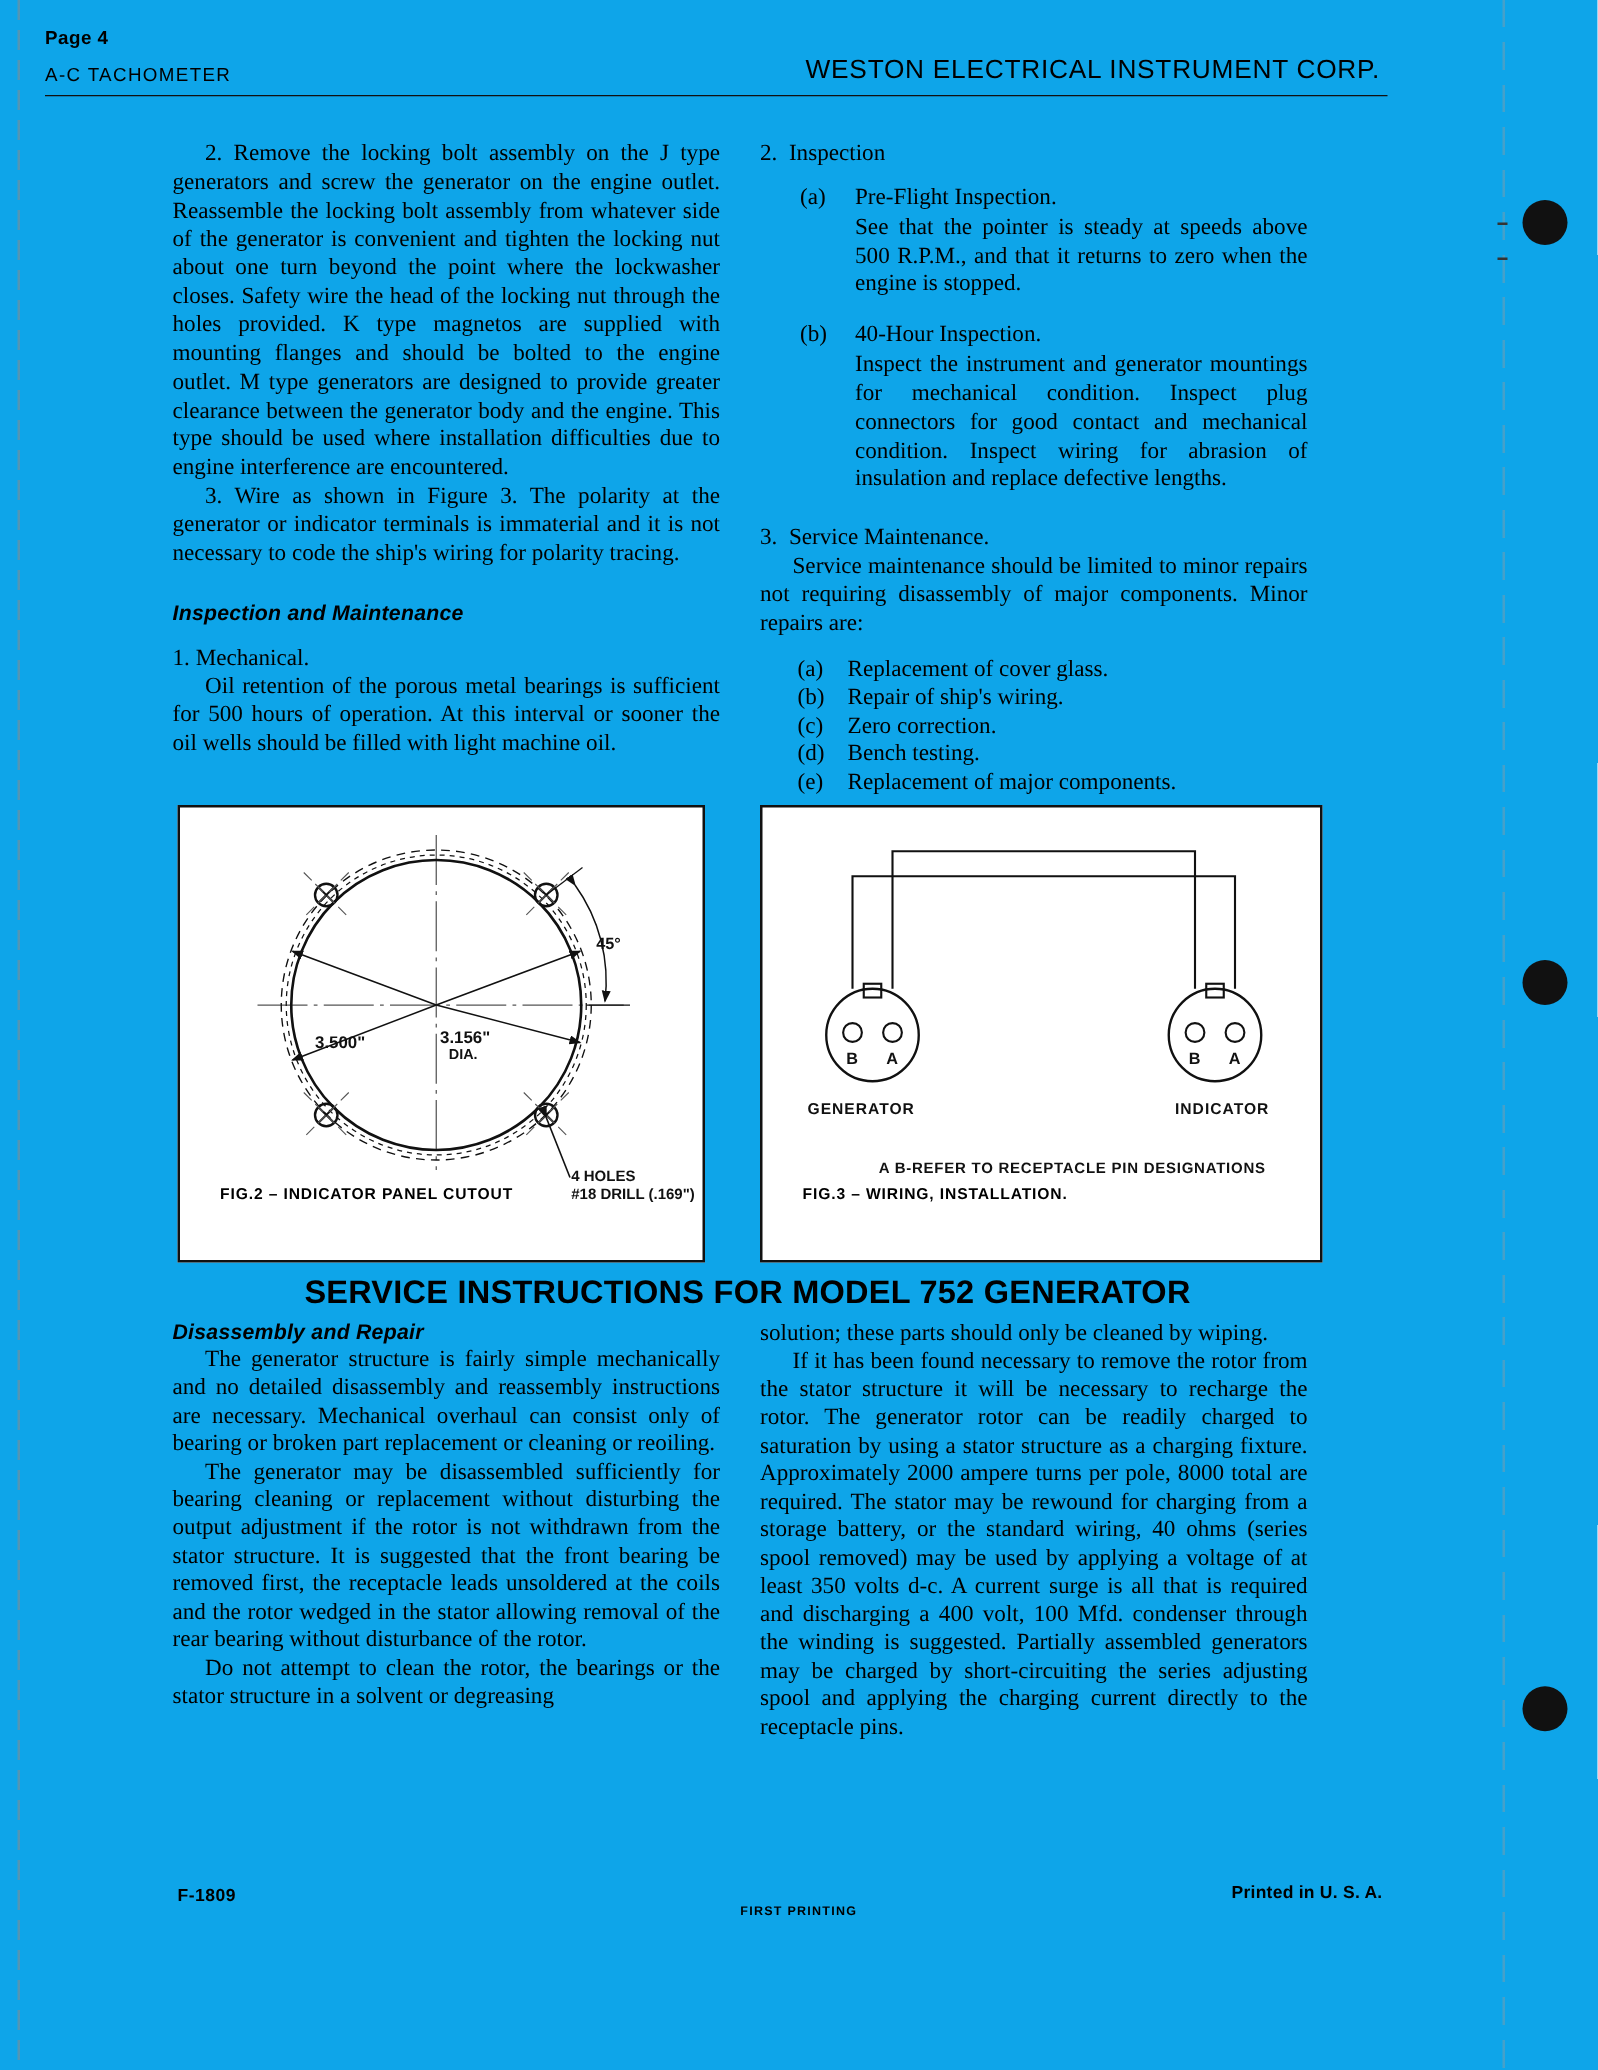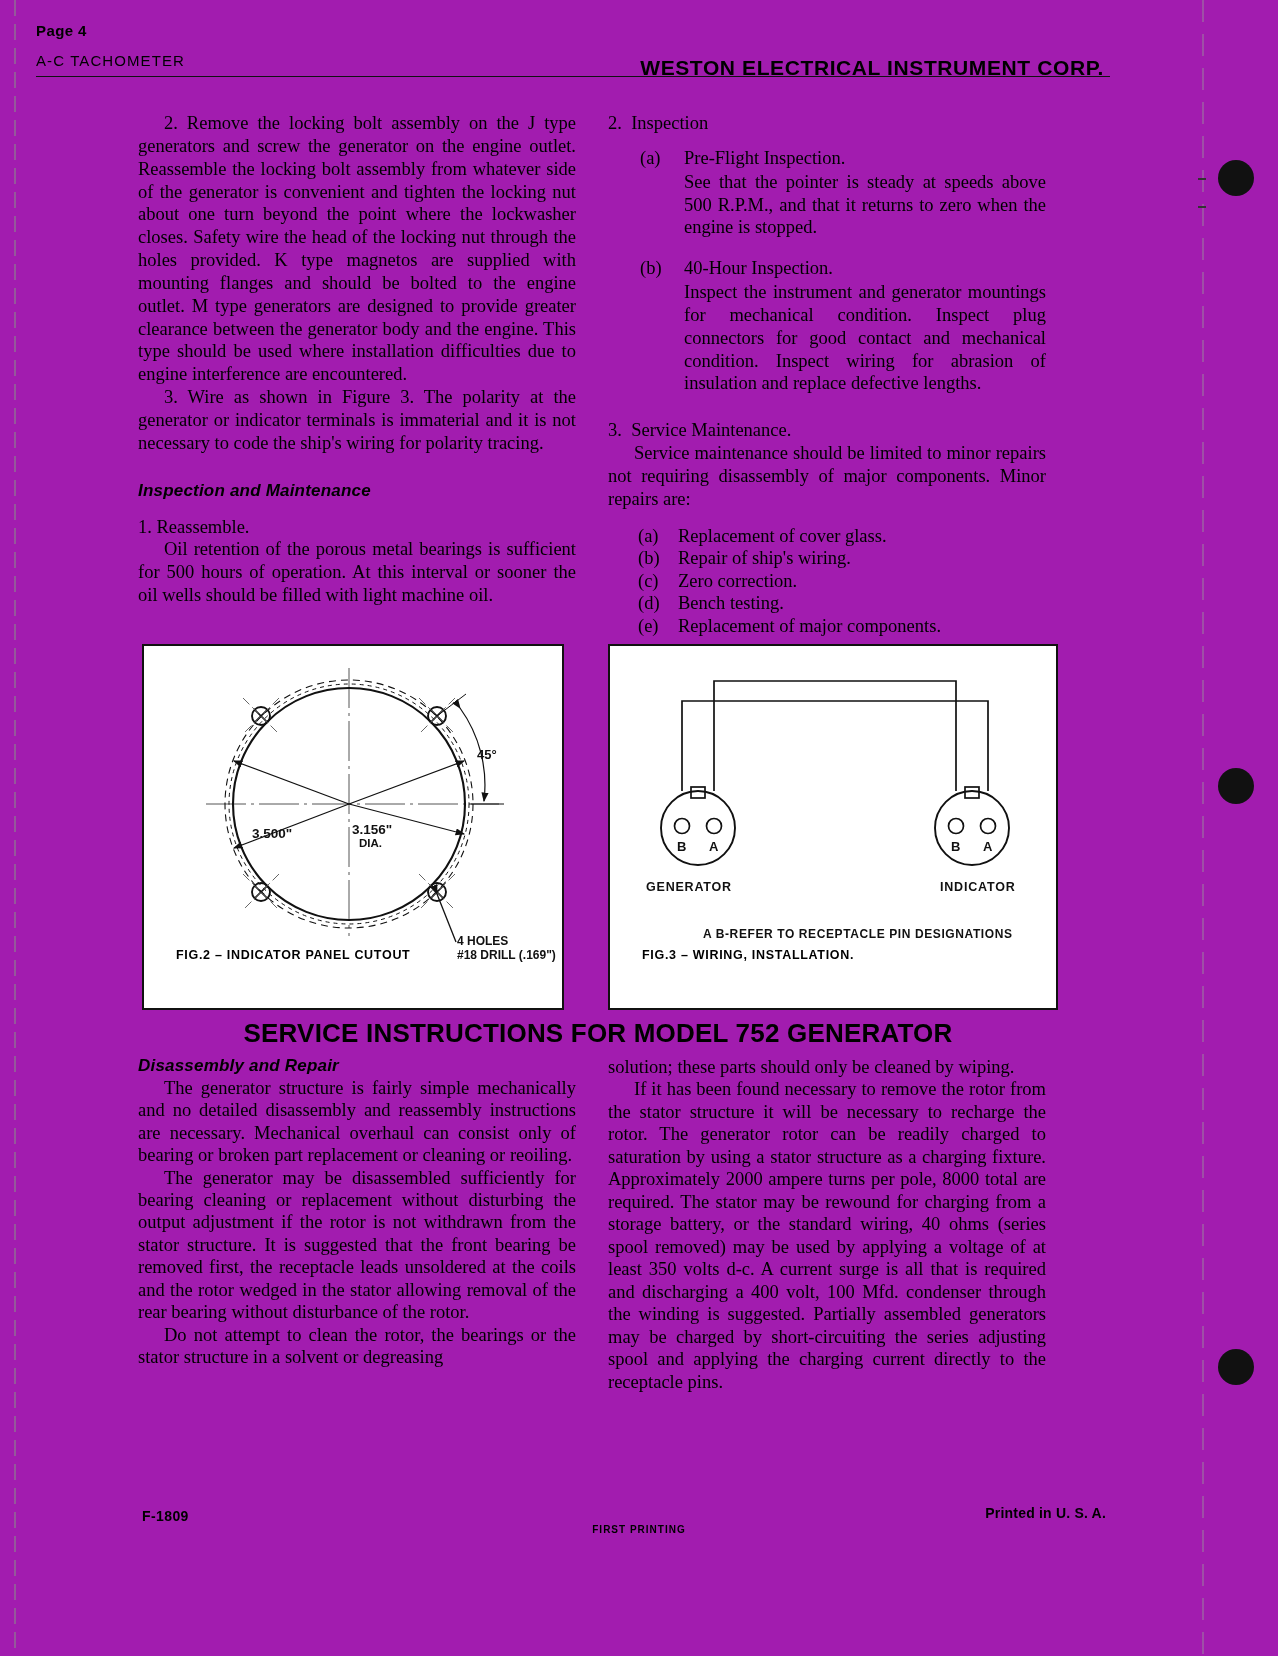--- a/index.html
+++ b/index.html
@@ -8,21 +8,21 @@
     background: #ffffff;
   }
   body {
     font-family: "Liberation Serif", serif;
     color: #000;
   }
   .page {
     position: relative;
     width: 1278px;
     height: 1656px;
-    background: #a21caf;
+    background: #0ea5e9;
     overflow: hidden;
   }
 
   
   .scan-edge-left {
     position: absolute;
     left: 14px; top: 0; bottom: 0;
     width: 2px;
     background: repeating-linear-gradient(to bottom,
       #8a8a8a 0px, #8a8a8a 16px, transparent 16px, transparent 24px);
@@ -66,25 +66,24 @@
     position: absolute;
     left: 36px; top: 52px;
     font-family: "Liberation Sans", sans-serif;
     font-size: 15px;
     letter-spacing: 1.1px;
   }
   .hdr-right {
     position: absolute;
     right: 174px; top: 44px;
     font-family: "Liberation Sans", sans-serif;
-    font-weight: bold;
+    font-weight: normal;
     font-size: 21px;
     letter-spacing: .6px;
     white-space: nowrap;
-    margin-top: 12px;
   }
   .hdr-rule {
     position: absolute;
     left: 36px; right: 168px;
     top: 76px;
     border-top: 1.6px solid #111;
   }
 
   
   .col {
@@ -222,21 +221,21 @@
 
     <div class="p indent">
       <span>3.</span>
       <span>Wire as shown in Figure 3. The polarity at the generator or indicator terminals is immaterial and it is not necessary to code the ship's wiring for polarity tracing.</span>
     </div>
 
     <div class="subhead">Inspection and Maintenance</div>
 
     <div class="p">
       <span>1.</span>
-      <span>Reassemble.</span>
+      <span>Mechanical.</span>
     </div>
     <div class="p indent">Oil retention of the porous metal bearings is sufficient for 500 hours of operation. At this interval or sooner the oil wells should be filled with light machine oil.</div>
   </div>
 
   <div class="col right">
 
     <div class="p">
       <span>2.</span>&nbsp;
       <span>Inspection</span>
     </div>

